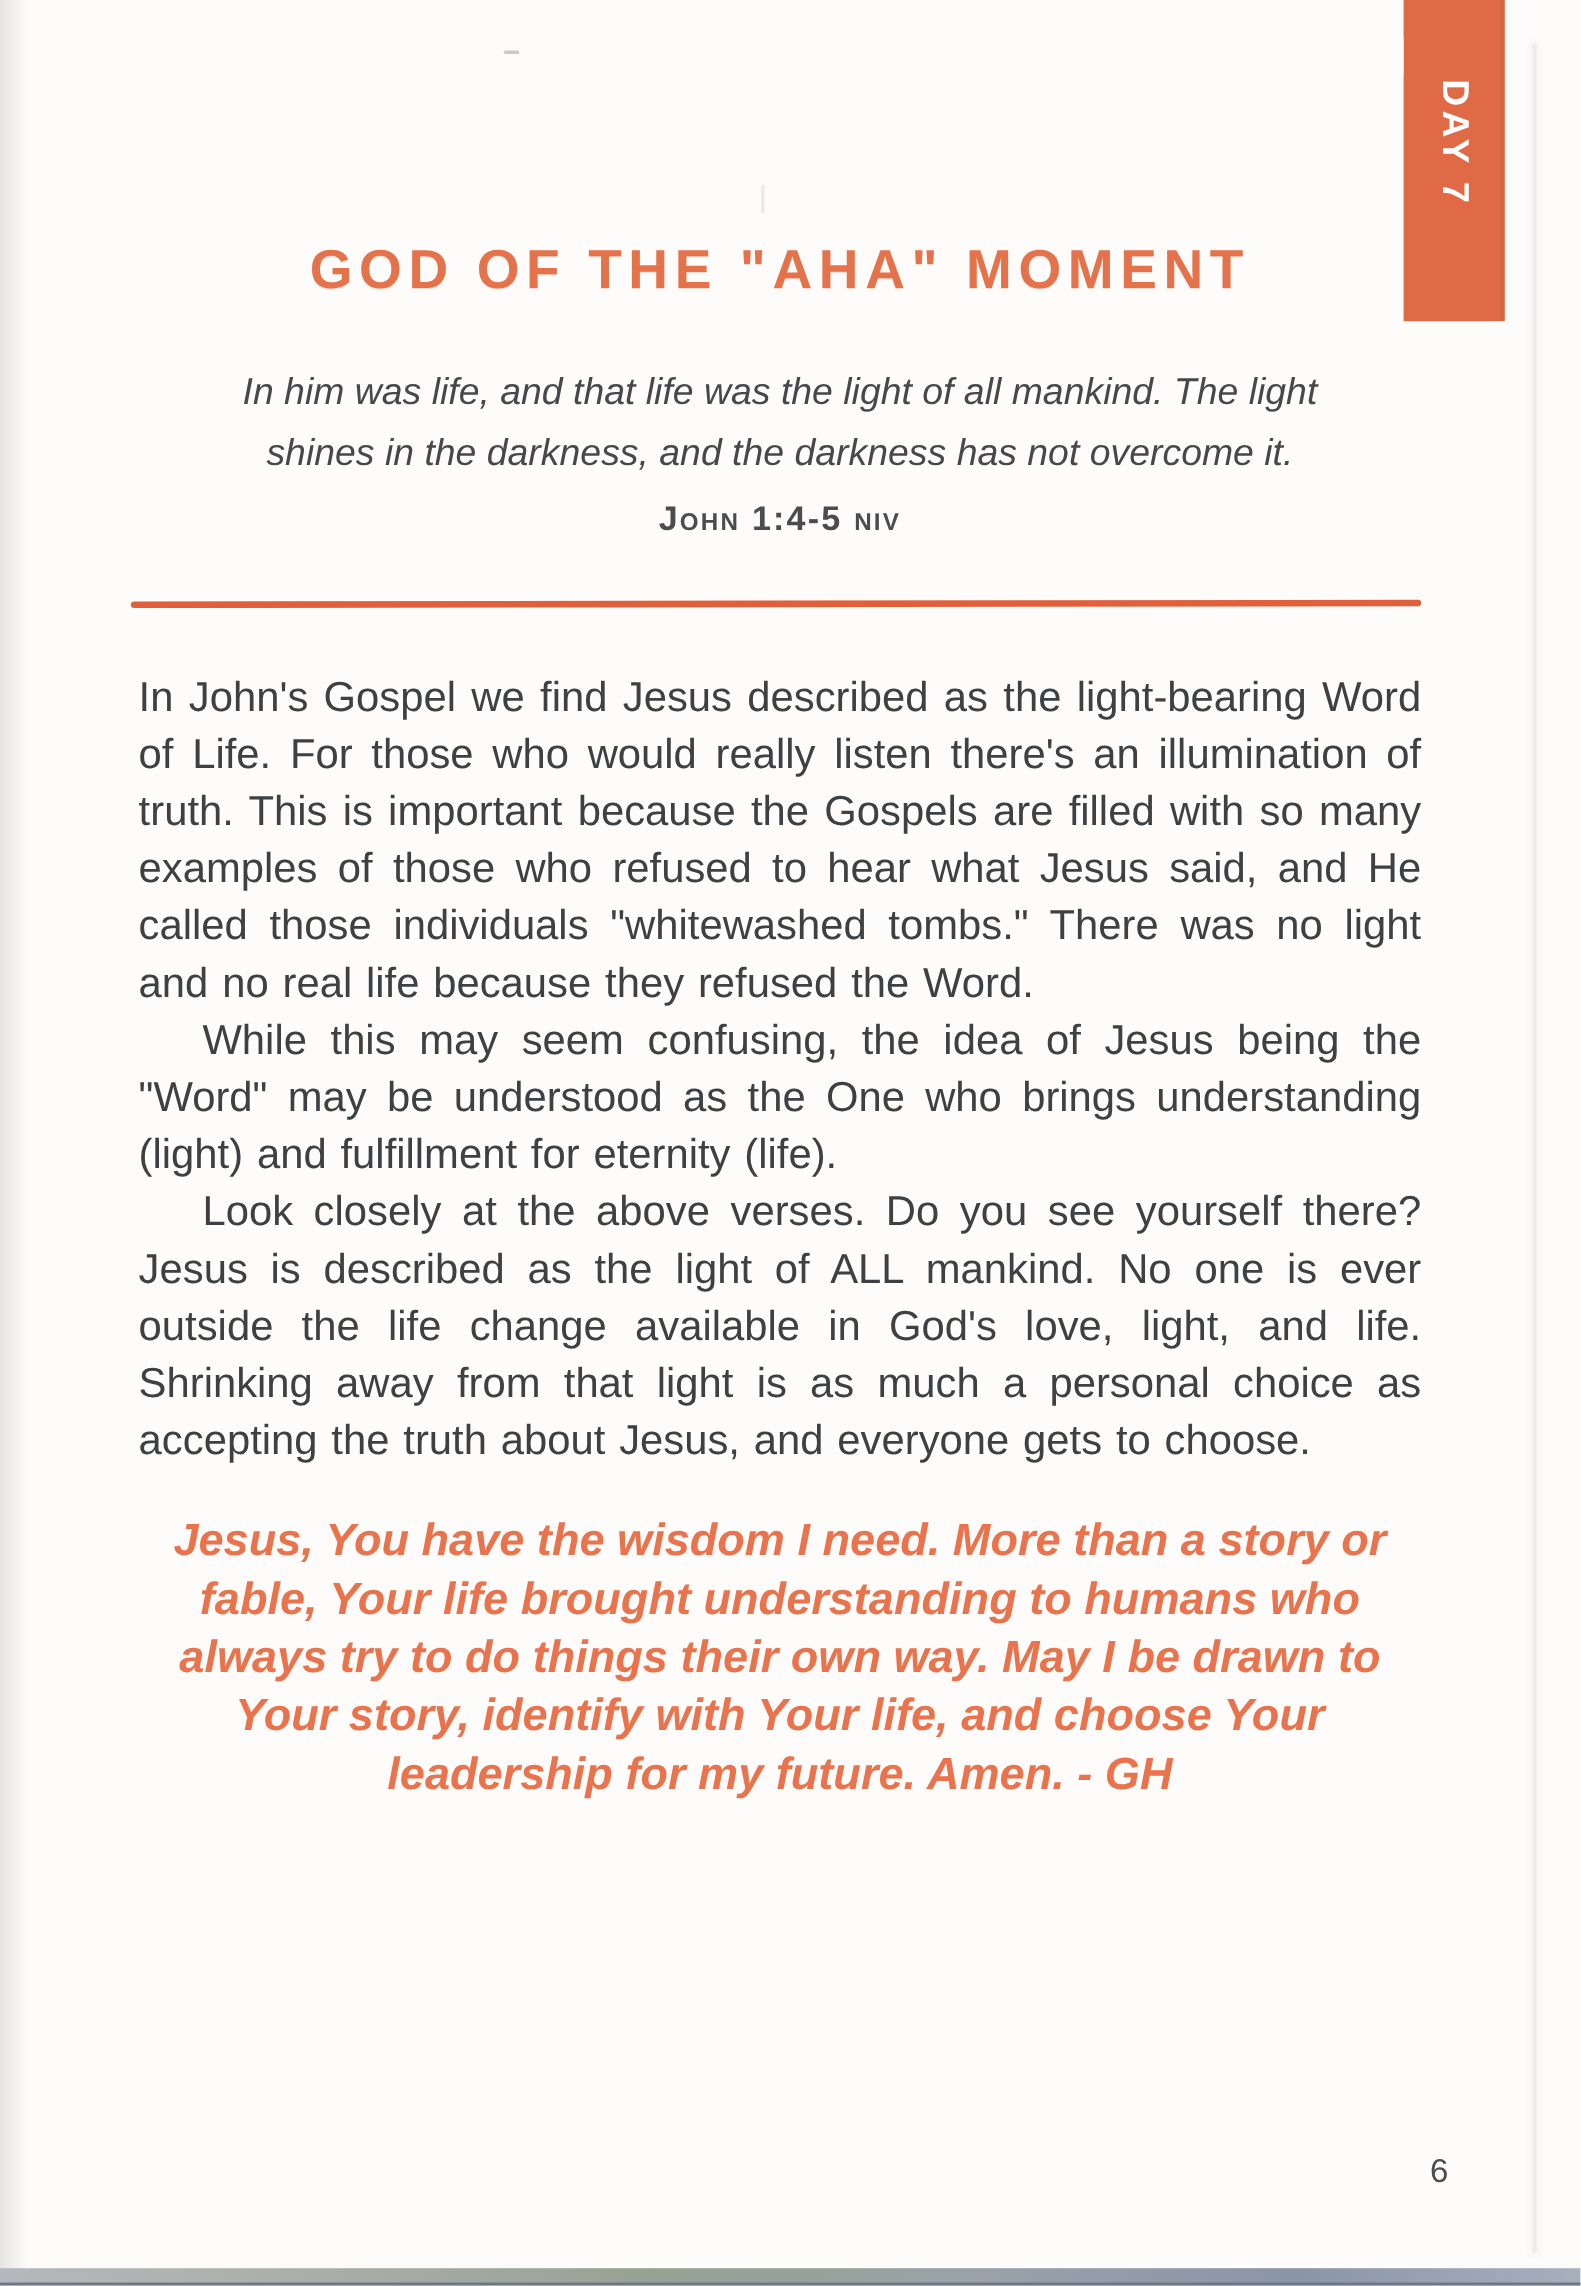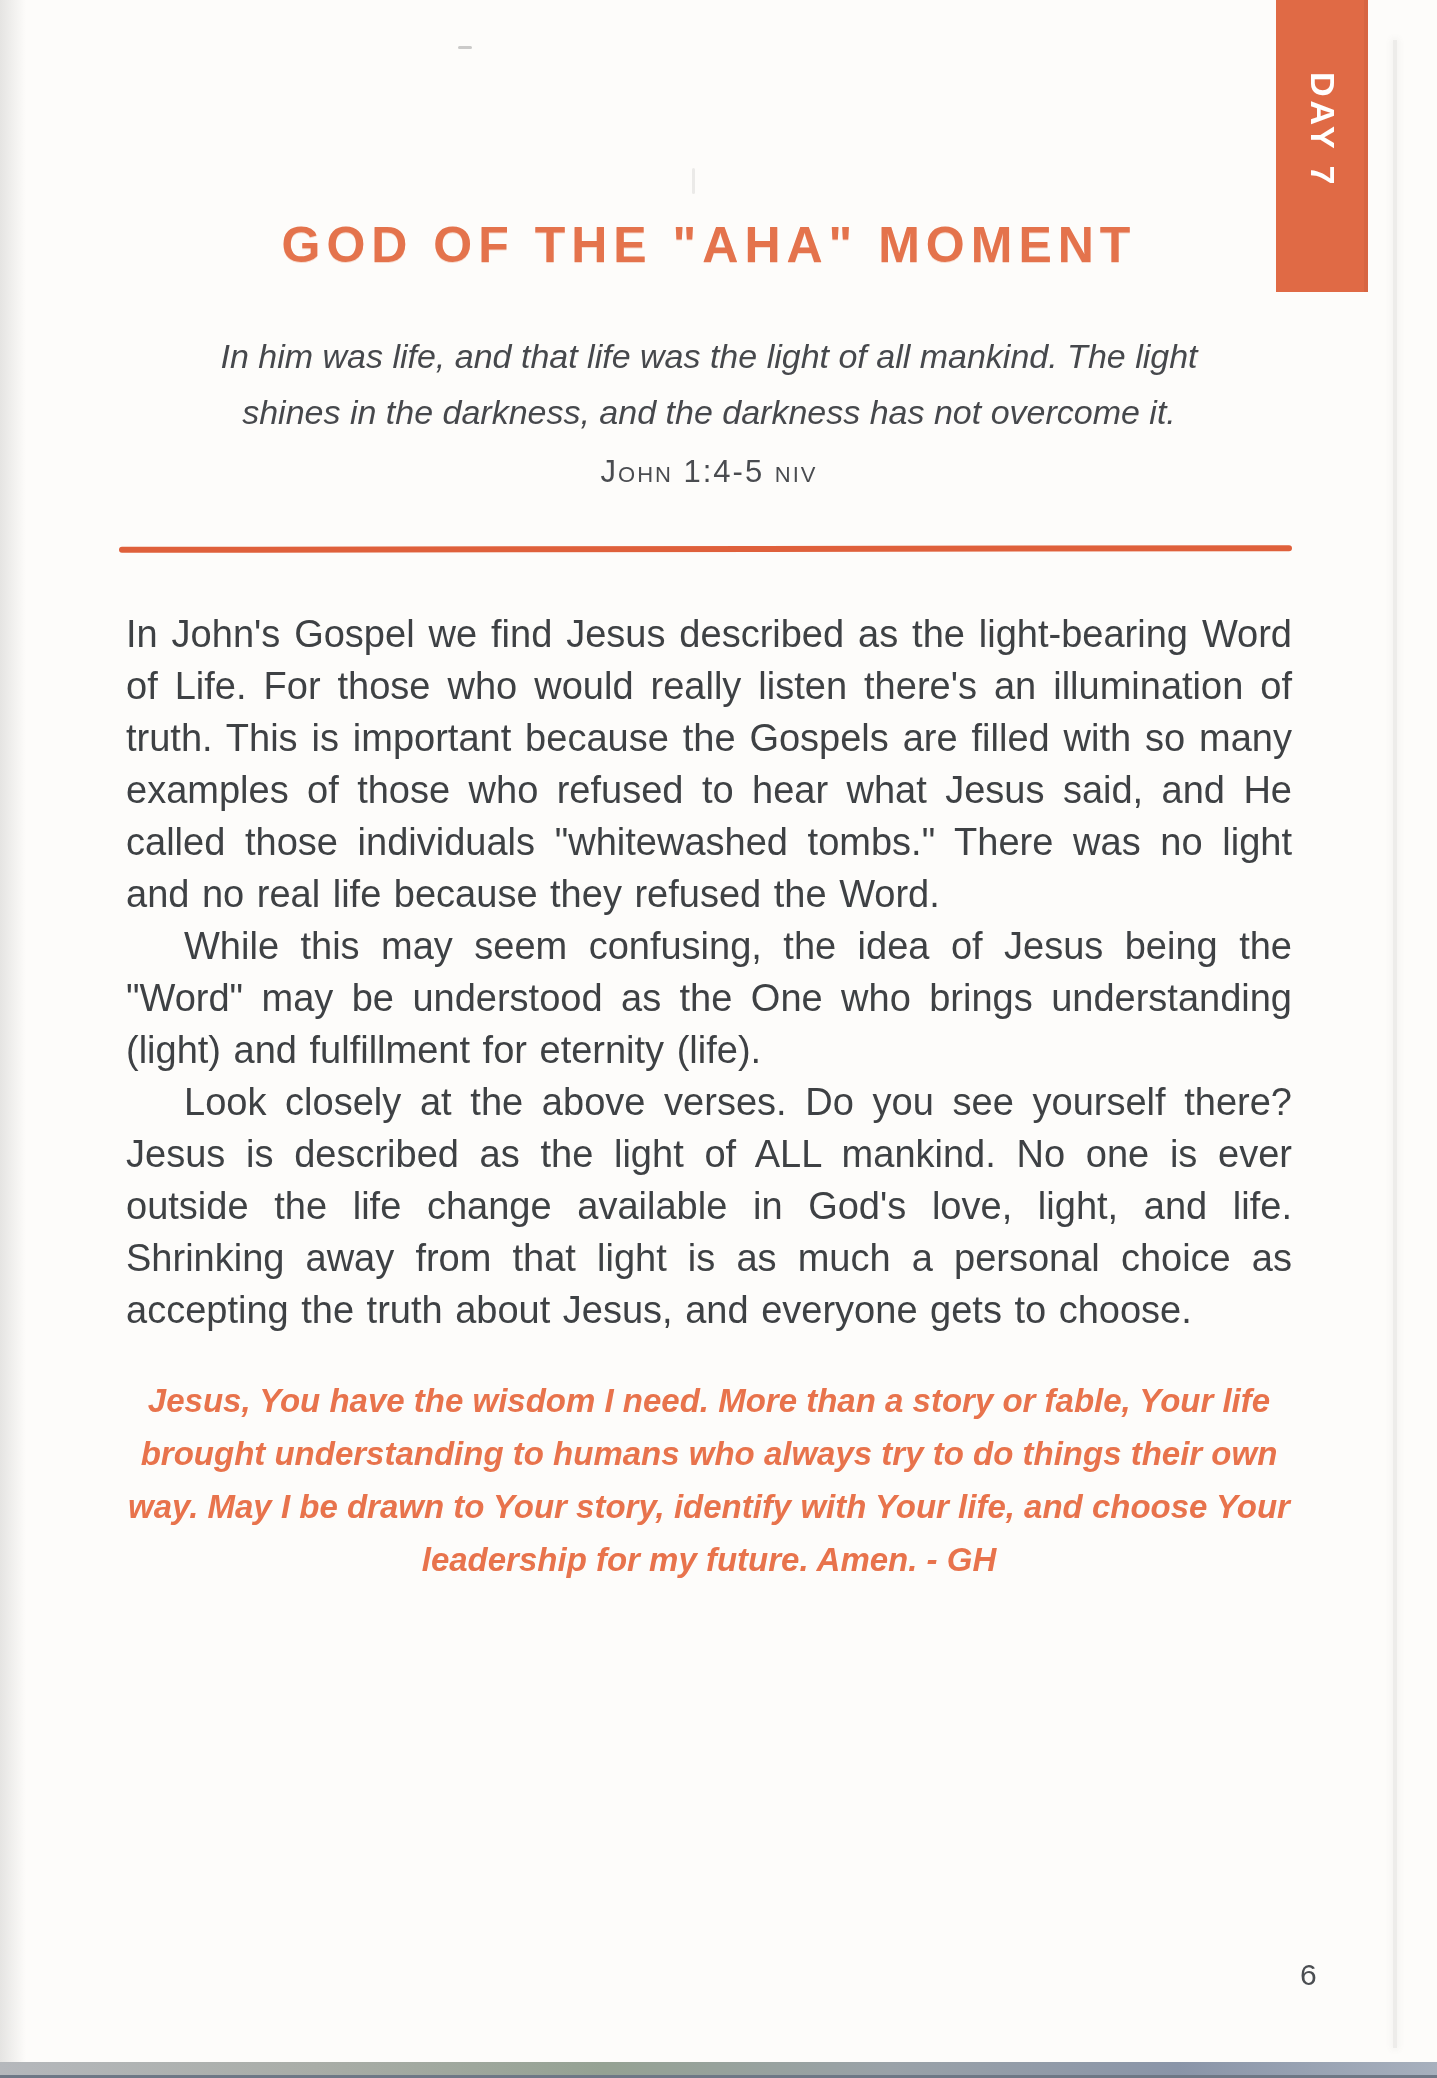--- a/index.html
+++ b/index.html
@@ -111,20 +111,21 @@
     color: #46484c;
   }
   .scripture-reference {
     margin-top: 4px;
     text-align: center;
     font-style: normal;
     font-variant: small-caps;
     font-size: 31px;
     letter-spacing: 2px;
     color: #4a4c50;
+    font-weight: bold;
   }
 
   .divider {
     margin-top: 46px;
     margin-left: -7px;
     width: 1173px;
     height: 6px;
     border-radius: 3px;
     background: #df603b;
     transform: rotate(-0.08deg);
@@ -146,21 +147,21 @@
   }
 
   .prayer {
     margin-top: 38px;
     margin-left: auto;
     margin-right: auto;
     max-width: 1180px;
     text-align: center;
     font-style: italic;
     font-weight: 700;
-    font-size: 33px;
+    font-size: 41px;
     line-height: 53px;
     color: #e8734c;
   }
 
   .page-number {
     position: absolute;
     left: 1300px;
     top: 1958px;
     font-size: 30px;
     color: #4b4e52;

